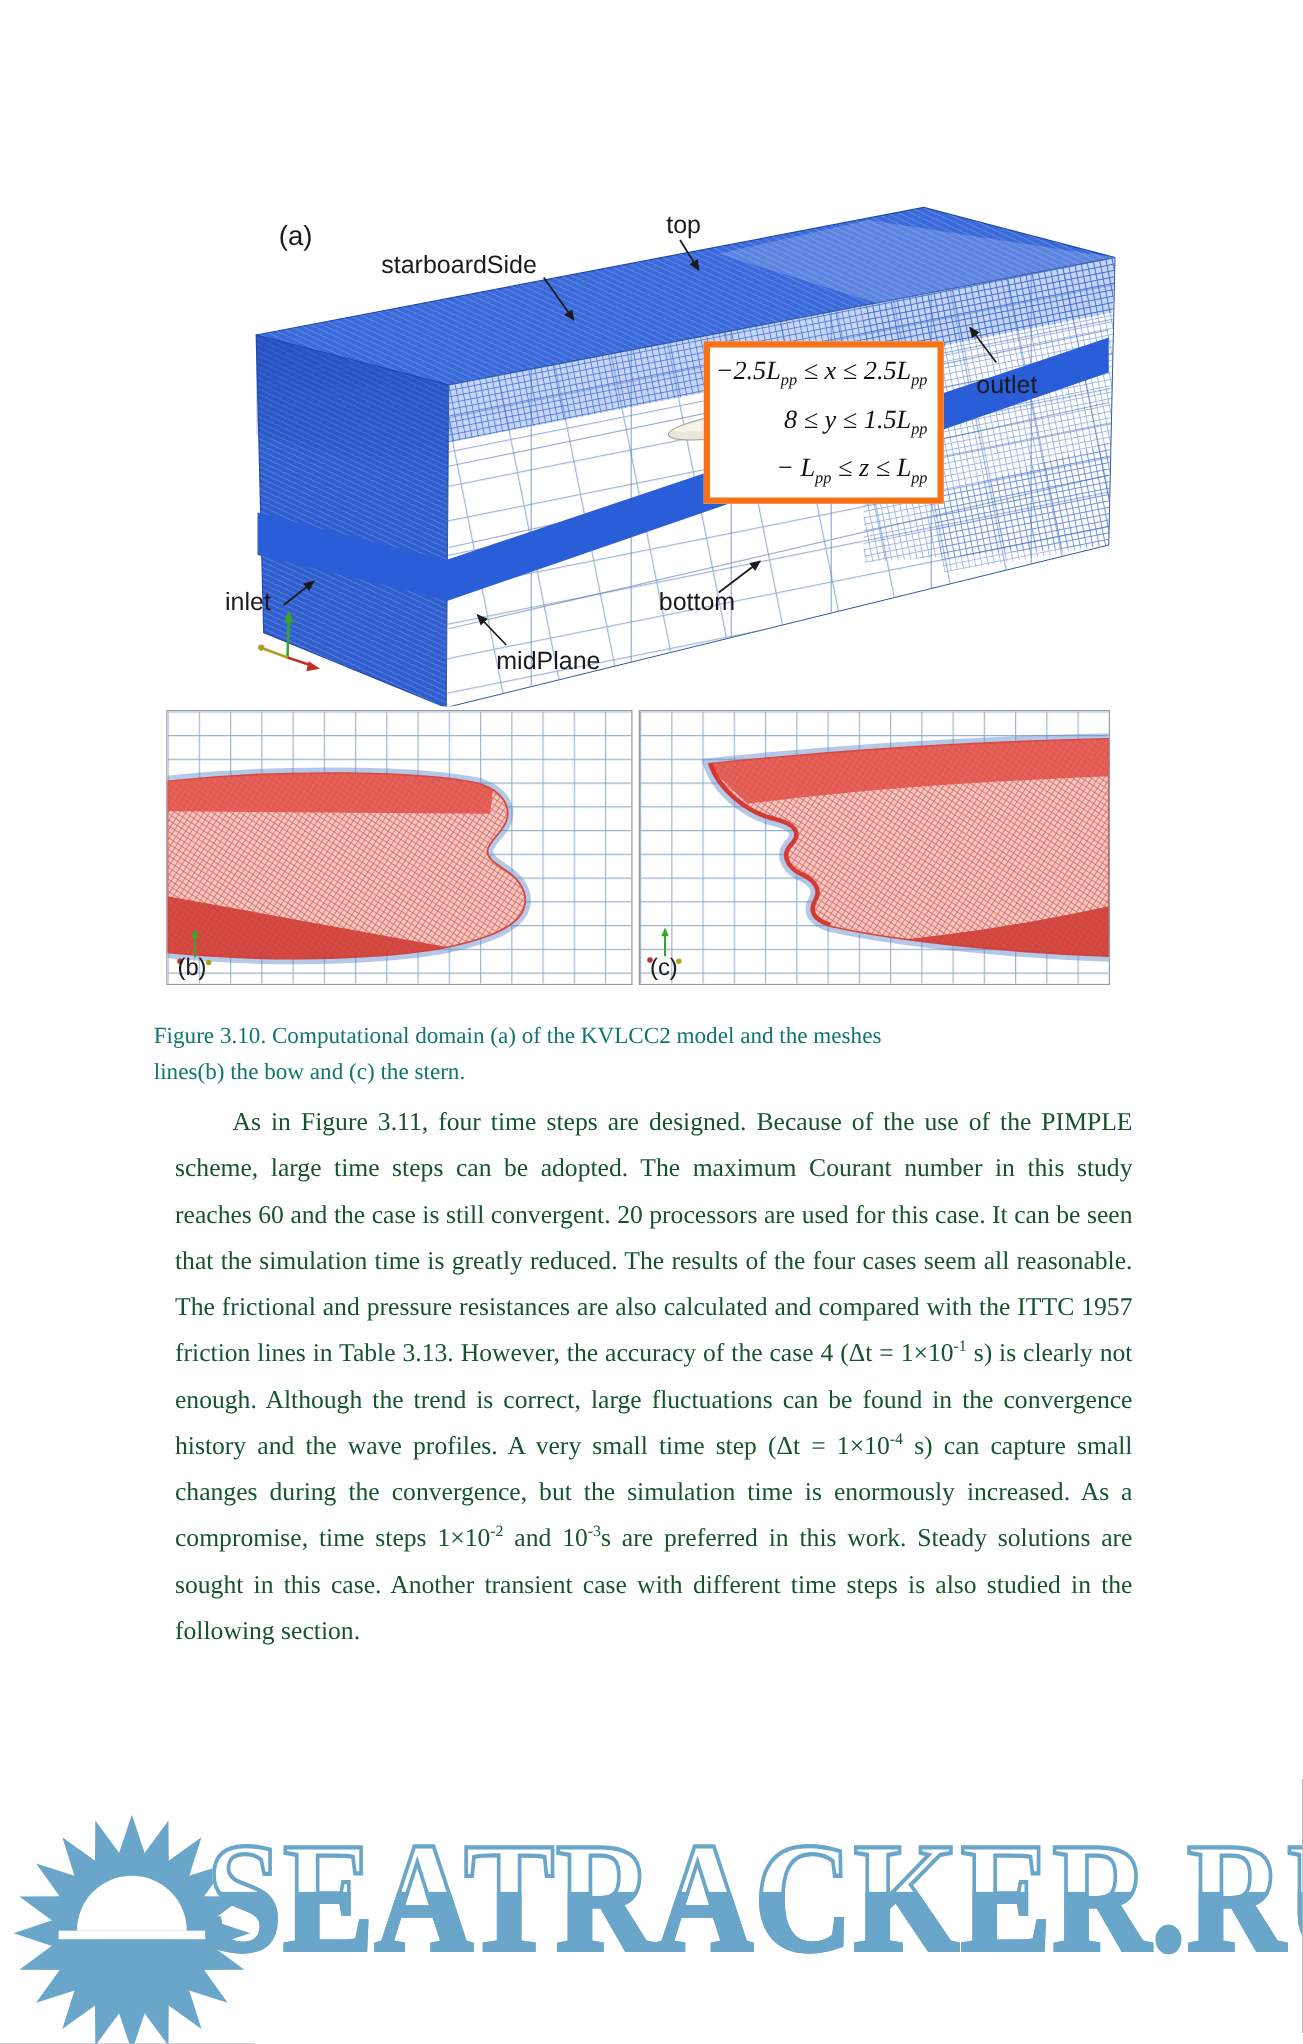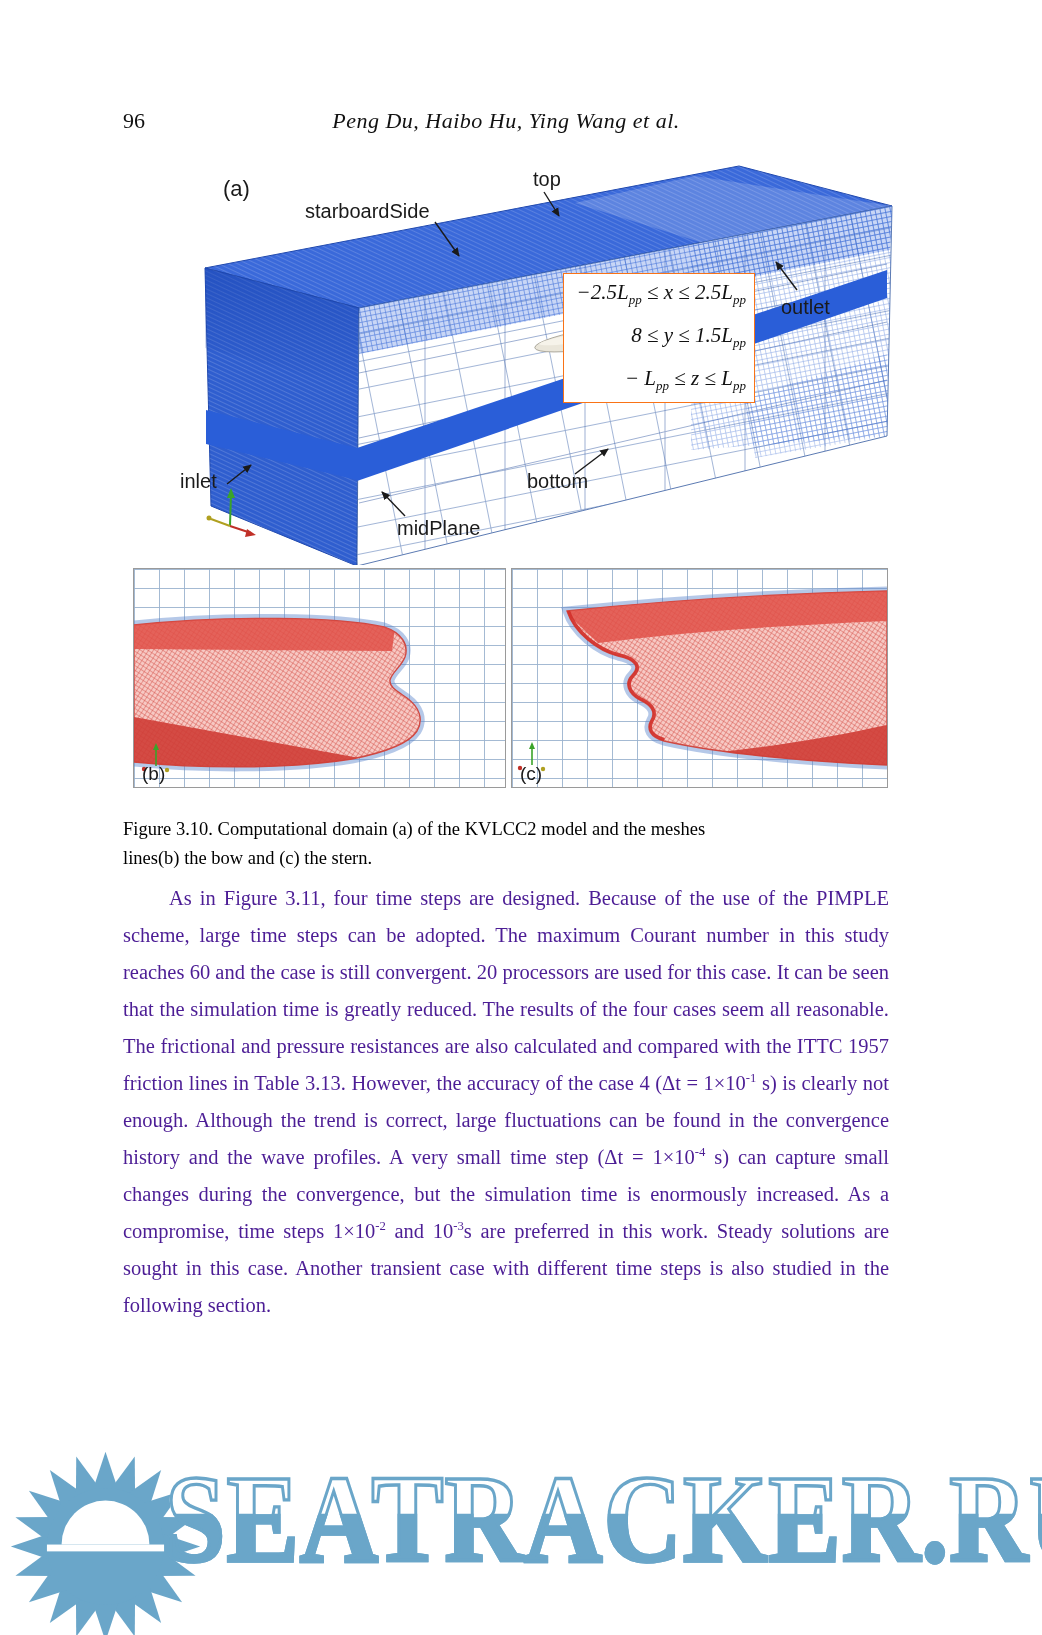--- a/index.html
+++ b/index.html
@@ -13,39 +13,39 @@
   .page-num{position:absolute;left:0;top:0;font-size:22px;}
   .running-head{
     position:absolute;left:0;right:0;top:0;text-align:center;
     font-style:italic;font-size:22px;letter-spacing:.5px;
   }
   
   .figure-a{position:absolute;left:135px;top:158px;width:760px;height:407px;}
   .figure-a svg{position:absolute;left:0;top:0;}
   .eq-box{
     position:absolute;left:428px;top:115px;width:192px;height:130px;
-    border:1px solid #f97316;background:#fff;box-sizing:border-box;
+    border:5px solid #f97316;background:#fff;box-sizing:border-box;
     font-family:"Liberation Serif",serif;font-style:italic;
     font-size:21px;text-align:right;padding:6px 8px 0 4px;
     display:flex;flex-direction:column;justify-content:space-between;
     padding-bottom:8px;
   }
   .eq-line{white-space:nowrap;}
   .eq-line sub{font-size:.62em;font-style:italic;}
   .mesh-panel{position:absolute;border:1px solid #9a9a9a;background:#fff;box-sizing:border-box;}
   .panel-b{left:133px;top:568px;width:373px;height:220px;}
   .panel-c{left:511px;top:568px;width:377px;height:220px;}
   
   .caption{
     position:absolute;left:123px;top:815px;width:740px;
-    font-size:18.5px;line-height:29px;color:#000000;
+    font-size:18.5px;line-height:29px;color:#0f766e;
   }
   .body-text{
-    position:absolute;left:123px;top:880px;width:766px;
-    font-size:20.5px;line-height:37px;text-align:justify;color:#4c1d95;
+    position:absolute;left:140px;top:880px;width:766px;
+    font-size:20.5px;line-height:37px;text-align:justify;color:#14532d;
   }
   .body-text p{margin:0;text-indent:46px;}
   .body-text sup{font-size:.62em;line-height:0;}
   
   .watermark{position:absolute;left:0;top:1440px;width:1042px;height:195px;pointer-events:none;}
   .wm-sun{position:absolute;left:3px;top:4px;}
   .wm-text{
     position:absolute;left:165px;top:16px;white-space:nowrap;
     font-family:"Liberation Serif",serif;font-weight:bold;
     font-size:112px;letter-spacing:1px;line-height:1;
@@ -54,24 +54,20 @@
     -webkit-background-clip:text;background-clip:text;color:transparent;
     -webkit-text-stroke:3px #6aa6c9;
   }
   svg text{font-family:"Liberation Sans",sans-serif;fill:#1a1a1a;}
 </style>
 </head>
 <body>
 
 <div class="page">
 
-  <div class="running-header">
-    <span class="page-num">96</span>
-    <span class="running-head">Peng Du, Haibo Hu, Ying Wang et al.</span>
-  </div>
 
   <div class="figure-a">
     <svg width="760" height="407" viewBox="0 0 760 407">
       <defs>
         <pattern id="fa-finew" width="4" height="4" patternUnits="userSpaceOnUse" patternTransform="rotate(25)">
           <path d="M0 0H4" stroke="rgba(255,255,255,0.45)" stroke-width="0.7"></path>
         </pattern>
         <pattern id="fa-grid" width="46" height="27" patternUnits="userSpaceOnUse" patternTransform="rotate(-11.3)">
           <path d="M0 .5H46M.5 0V27" stroke="#6584bb" stroke-width="1" fill="none" opacity="0.8"></path>
         </pattern>

